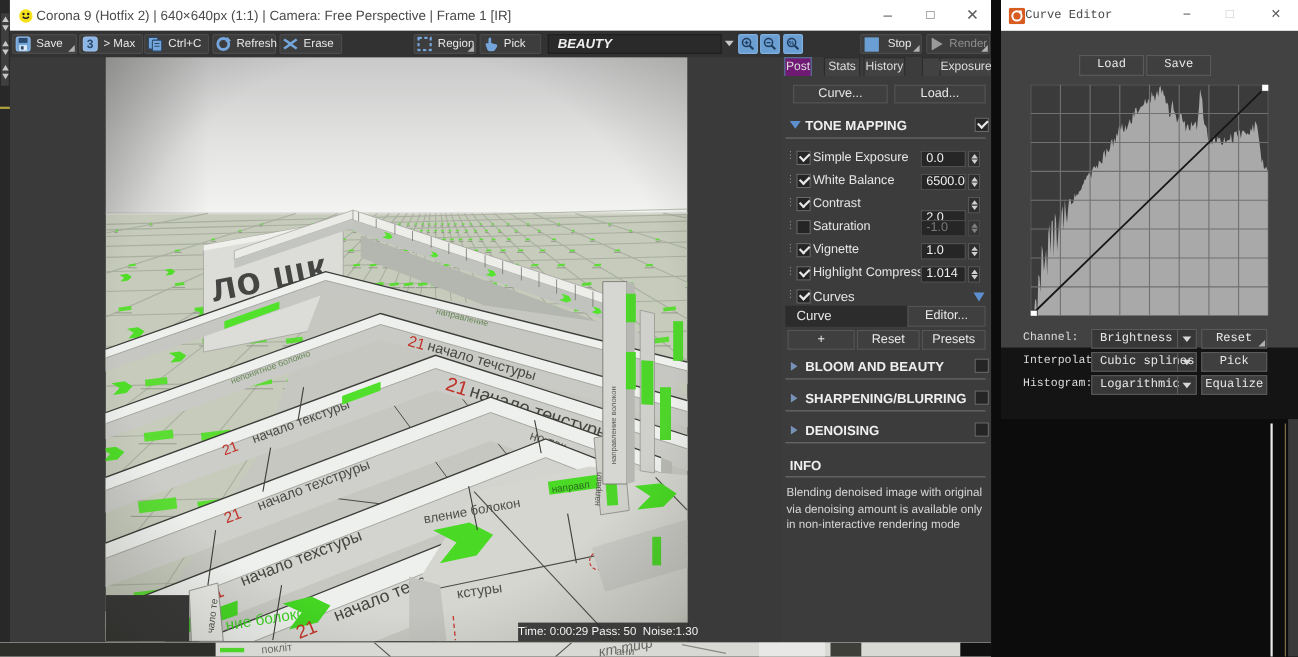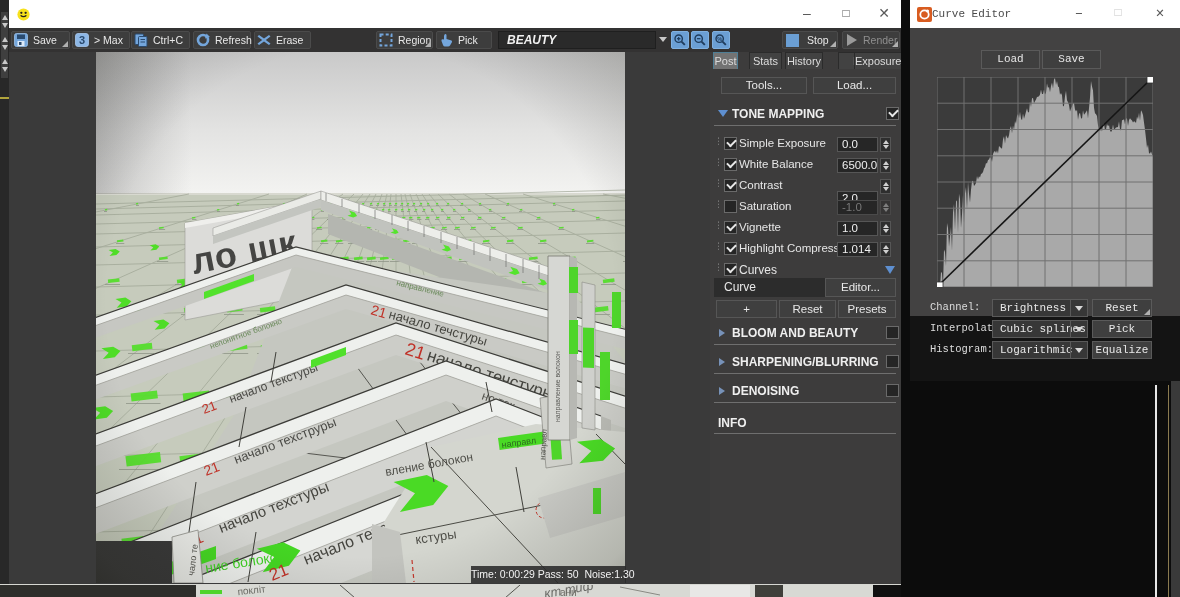--- a/index.html
+++ b/index.html
@@ -50,20 +50,21 @@
   </svg>
 
   <div id="vfb" class="abs">
     <div id="vfb-title" class="abs">
       <svg class="abs" style="left:8px;top:8px" width="13" height="13" viewBox="0 0 17 17">
         <circle cx="8.5" cy="8.5" r="8" fill="#f7e11c"></circle>
         <circle cx="5.7" cy="6.3" r="1.5" fill="#222"></circle>
         <circle cx="11.3" cy="6.3" r="1.5" fill="#222"></circle>
         <path d="M4 10 Q8.5 14.5 13 10 L11.5 9 Q8.5 11.8 5.5 9 Z" fill="#222"></path>
       </svg>
+      <span class="abs" style="left:24px;">Corona 9 (Hotfix 2) | 640×640px (1:1) | Camera: Free Perspective | Frame 1 [IR]</span>
       <div class="winbtn abs" style="left:791px;">–</div>
       <div class="winbtn abs" style="left:830px;font-size:12px;">□</div>
       <div class="winbtn abs" style="left:868px;">✕</div>
     </div>
     <div id="toolbar" class="abs">
       <div class="tbtn abs" style="left:2px;width:59px;"><svg width="14" height="14" viewBox="0 0 14 14" style="margin:0 5px 0 2px;flex:none;">
             <rect x="0.5" y="0.5" width="13" height="13" rx="2" fill="#74a6dc" stroke="#9cc2ea" stroke-width="0.8"></rect>
             <rect x="3" y="1.5" width="8" height="4.5" fill="#2a4a6e"></rect>
             <rect x="3.5" y="8" width="7" height="5" fill="#dce9f7"></rect>
             <rect x="5" y="9" width="2.5" height="3" fill="#2a4a6e"></rect>
@@ -790,26 +791,26 @@
           <g stroke="#c4372c" stroke-width="1.2" stroke-dasharray="4,3">
             <line x1="316" y1="508" x2="318" y2="530"></line>
           </g>
           <rect x="0" y="0" width="529" height="142" fill="url(#lshade)"></rect>
           <rect x="0" y="0" width="529" height="531" fill="url(#vig)"></rect>
         </svg></div>
 
     <div class="abs" style="left:462px;top:566px;width:155px;height:17px;background:rgba(42,42,42,0.88);color:#f2f2f2;font-size:10.5px;line-height:17px;text-align:center;white-space:nowrap;">Time: 0:00:29 Pass: 50&nbsp; Noise:1.30</div>
 
     <div id="panel" class="abs">
-      <div class="tab abs" style="left:3px;width:25px;border-color:#4f7f96;background:#737373;">Post</div>
+      <div class="tab abs" style="left:3px;width:25px;border-color:#4f7f96;background:#701a75;">Post</div>
       <div class="tab abs" style="left:39px;width:33px;">Stats</div>
       <div class="tab abs" style="left:75px;width:38px;">History</div>
       <div class="tab abs" style="left:128px;width:27px;padding-left:14px;">DR</div>
       <div class="tab abs" style="left:144px;width:48px;">Exposure</div>
-      <div class="pbtn abs" style="left:11px;top:25px;width:86px;height:17px;line-height:15px;">Tools...</div>
+      <div class="pbtn abs" style="left:11px;top:25px;width:86px;height:17px;line-height:15px;">Curve...</div>
       <div class="pbtn abs" style="left:103px;top:25px;width:83px;height:17px;line-height:15px;">Load...</div>
       <div class="hdrtri abs" style="left:8px;top:58px;"></div>
       <div class="sechdr abs" style="left:22px;top:55px;">TONE MAPPING</div>
       <div class="cb checked abs" style="left:176px;top:55px;"></div>
       <div class="hline abs" style="left:4px;top:73px;width:182px;"></div>
       <div id="rows">
           <div class="handle abs" style="left:4px;top:86px;">⋮⋮</div>
 <div class="cb checked abs" style="left:14px;top:85px;"></div>
 <div class="abs" style="left:29px;top:85px;width:98px;overflow:hidden;white-space:nowrap;font-size:11.5px;color:#e6e6e6;">Simple Exposure</div>
 <div class="vbox abs" style="left:127px;top:85px;width:41px;">0.0</div>
@@ -857,20 +858,21 @@
       <div class="hdrtri-r abs" style="left:9px;top:306px;"></div>
       <div class="sechdr abs" style="left:22px;top:303px;">SHARPENING/BLURRING</div>
       <div class="cb abs" style="left:176px;top:303px;"></div>
       <div class="hline abs" style="left:4px;top:321px;width:182px;"></div>
       <div class="hdrtri-r abs" style="left:9px;top:335px;"></div>
       <div class="sechdr abs" style="left:22px;top:332px;">DENOISING</div>
       <div class="cb abs" style="left:176px;top:332px;"></div>
       <div class="hline abs" style="left:4px;top:350px;width:182px;"></div>
       <div class="sechdr abs" style="left:8px;top:364px;">INFO</div>
       <div class="hline abs" style="left:4px;top:381px;width:182px;"></div>
+      <div class="abs" style="left:5px;top:389px;width:184px;font-size:10.6px;color:#d8d8d8;line-height:14.6px;white-space:nowrap;">Blending denoised image with original<br>via denoising amount is available only<br>in non-interactive rendering mode</div>
     </div>
   </div>
 
   <div class="abs" style="left:0;top:584px;width:901px;height:13px;background:#d6d7d2;" id="bottomstrip">
     <svg width="901" height="13" viewBox="0 0 901 13">
       <rect width="901" height="13" fill="#d8d9d4"></rect>
       <rect x="0" y="0" width="196" height="13" fill="#2e2e2b"></rect>
       <rect x="690" y="0" width="60" height="13" fill="#e8e8e6"></rect>
       <rect x="755" y="0" width="28" height="13" fill="#3f3f3a"></rect>
       <rect x="873" y="0" width="28" height="13" fill="#101010"></rect>

